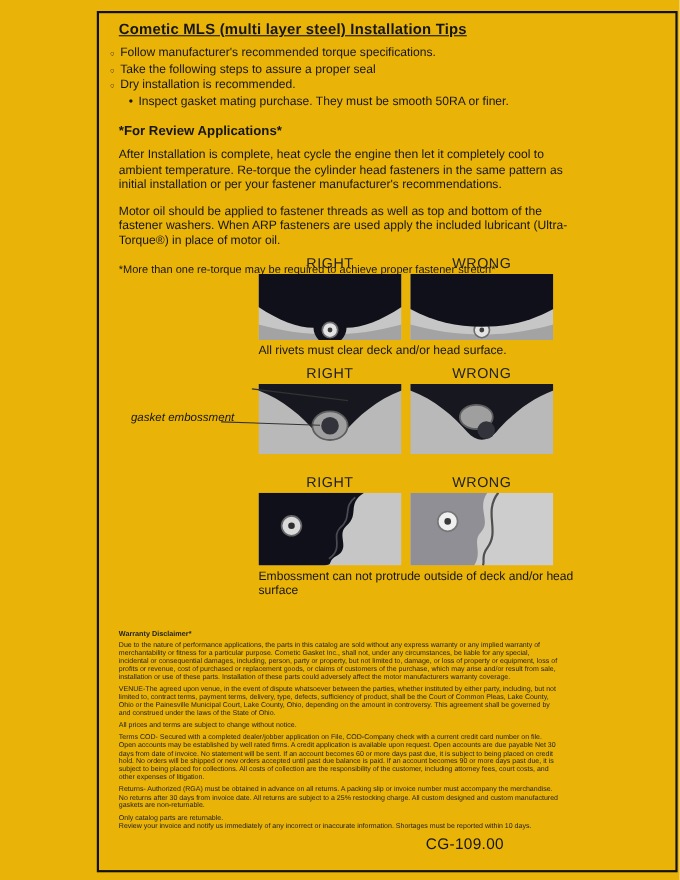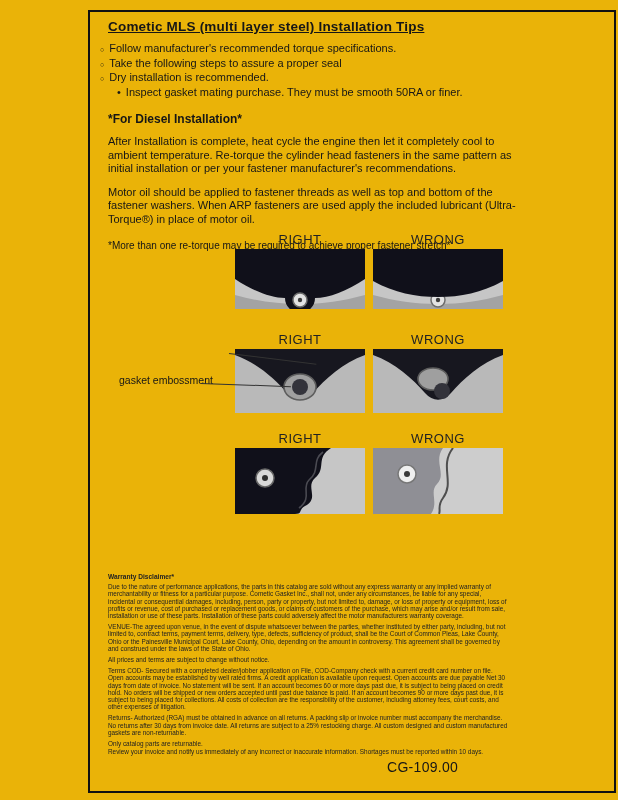--- a/index.html
+++ b/index.html
@@ -24,21 +24,21 @@
 
   .diagram-row{position:absolute;left:235px;width:308px;}
   .pair-headers{display:flex;gap:8px;margin-bottom:2px;}
   .pair-headers span{width:130px;text-align:center;font-size:13px;letter-spacing:.5px;color:#222;}
   .pair-images{display:flex;gap:8px;}
   .pair-images svg{display:block;}
   .caption{margin-top:4px;font-size:11px;line-height:12.5px;color:#161616;}
 
   .callout{position:absolute;font-size:10.5px;line-height:11.5px;color:#161616;}
   .callout-hole{left:142px;top:340px;width:86px;}
-  .callout-emboss{left:119px;top:375px;width:110px;}
+  .callout-emboss{left:119px;top:375px;width:110px;font-style:italic;}
   .callout-line{position:absolute;border-top:1px solid #333;transform-origin:left center;}
   .cl1{left:229px;top:353px;width:88px;transform:rotate(7deg);}
   .cl2{left:201px;top:383px;width:90px;transform:rotate(2deg);}
 
   .disclaimer{position:absolute;left:108px;top:573px;width:400px;font-size:6.4px;line-height:7.2px;color:#222;}
   .disclaimer h3{margin:0 0 3px 0;font-size:6.6px;line-height:7.2px;font-weight:bold;}
   .disclaimer p{margin:0 0 4px 0;}
 
   .doc-number{position:absolute;left:387px;top:759px;font-size:14px;letter-spacing:.3px;color:#161616;}
 </style>
@@ -59,21 +59,21 @@
       </div>
     <div class="bullet">
         <span>Dry installation is recommended.</span>
       </div>
     <div class="subbullet">
         <span>Inspect gasket mating purchase.  They must be smooth 50RA or finer.</span>
       </div>
   </div>
 
   <div class="diesel">
-    <h2>*For Diesel Installation*</h2>
+    <h2>*For Review Applications*</h2>
     <p>After Installation is complete, heat cycle the engine then let it completely cool to ambient temperature. Re-torque the cylinder head fasteners in the same pattern as initial installation or per your fastener manufacturer's recommendations.</p>
     <p>Motor oil should be applied to fastener threads as well as top and bottom of the fastener washers. When ARP fasteners are used apply the included lubricant (Ultra-Torque®) in place of motor oil.</p>
     <div class="note">*More than one re-torque may be required to achieve proper fastener stretch*</div>
   </div>
 
   <div class="diagram-row" style="top:232px">
     <div class="pair-headers">
       <span>RIGHT</span>
       <span>WRONG</span>
     </div>
@@ -86,20 +86,21 @@
         <circle cx="65" cy="51" r="2.2" fill="#3c3c3c"></circle>
       </svg>
       <svg width="130" height="60" viewBox="0 0 130 60">
         <rect width="130" height="60" fill="#c6c6c6"></rect>
         <path d="M0,60 L0,46 C22,52 42,55 65,55 C88,55 108,52 130,46 L130,60 Z" fill="#a3a3a3"></path>
         <circle cx="65" cy="51" r="7" fill="#e3e3e3" stroke="#6d6d6d" stroke-width="1.5"></circle>
         <circle cx="65" cy="51" r="2.2" fill="#3c3c3c"></circle>
         <path d="M0,0 H130 V32 C108,44 88,48 65,48 C42,48 22,44 0,32 Z" fill="#10101a"></path>
       </svg>
     </div>
+    <div class="caption">All rivets must clear deck and/or head surface.</div>
   </div>
 
   <div class="diagram-row" style="top:332px">
     <div class="pair-headers">
       <span>RIGHT</span>
       <span>WRONG</span>
     </div>
     <div class="pair-images">
       <svg width="130" height="64" viewBox="0 0 130 64">
         <rect width="130" height="64" fill="#b9b9b9"></rect>
@@ -134,20 +135,21 @@
         <circle cx="30" cy="30" r="3" fill="#2e2e2e"></circle>
       </svg>
       <svg width="130" height="66" viewBox="0 0 130 66">
         <rect width="130" height="66" fill="#cdcdcd"></rect>
         <path d="M0,0 H70 C60,14 74,26 64,36 C56,44 66,54 58,66 H0 Z" fill="#8f8f95"></path>
         <path d="M80,0 C66,18 82,34 70,50 C64,58 68,62 66,66" fill="none" stroke="#4f4f4f" stroke-width="2"></path>
         <circle cx="34" cy="26" r="9" fill="#efefef" stroke="#777" stroke-width="1.5"></circle>
         <circle cx="34" cy="26" r="3" fill="#3a3a3a"></circle>
       </svg>
     </div>
+    <div class="caption">Embossment can not protrude outside of deck and/or head surface</div>
   </div>
 
   <div class="disclaimer">
     <h3>Warranty Disclaimer*</h3>
     <p>Due to the nature of performance applications, the parts in this catalog are sold without any express warranty or any implied warranty of merchantability or fitness for a particular purpose.  Cometic Gasket Inc., shall not, under any circumstances, be liable for any special, incidental or consequential damages, including, person, party or property, but not limited to, damage, or loss of property or equipment, loss of profits or revenue, cost of purchased or replacement goods, or claims of customers of the purchase, which may arise and/or result from sale, installation or use of these parts.  Installation of these parts could adversely affect the motor manufacturers warranty coverage.</p>
     <p>VENUE-The agreed upon venue, in the event of dispute whatsoever between the parties, whether instituted by either party, including, but not limited to, contract terms, payment terms, delivery, type, defects, sufficiency of product, shall be the Court of Common Pleas, Lake County, Ohio or the Painesville Municipal Court, Lake County, Ohio, depending on the amount in controversy. This agreement shall be governed by and construed under the laws of the State of Ohio.</p>
     <p>All prices and terms are subject to change without notice.</p>
     <p>Terms COD- Secured with a completed dealer/jobber application on File, COD-Company check with a current credit card number on file.  Open accounts may be established by well rated firms.  A credit application is available upon request.  Open accounts are due payable Net 30 days from date of invoice.  No statement will be sent.  If an account becomes 60 or more days past due, it is subject to being placed on credit hold.  No orders will be shipped or new orders accepted until past due balance is paid.  If an account becomes 90 or more days past due, it is subject to being placed for collections.  All costs of collection are the responsibility of the customer, including attorney fees, court costs, and other expenses of litigation.</p>
     <p>Returns- Authorized (RGA) must be obtained in advance on all returns.  A packing slip or invoice number must accompany the merchandise.  No returns after 30 days from invoice date.  All returns are subject to a 25% restocking charge.  All custom designed and custom manufactured gaskets are non-returnable.</p>
     <p style="margin-bottom:1px">Only catalog parts are returnable.</p>

